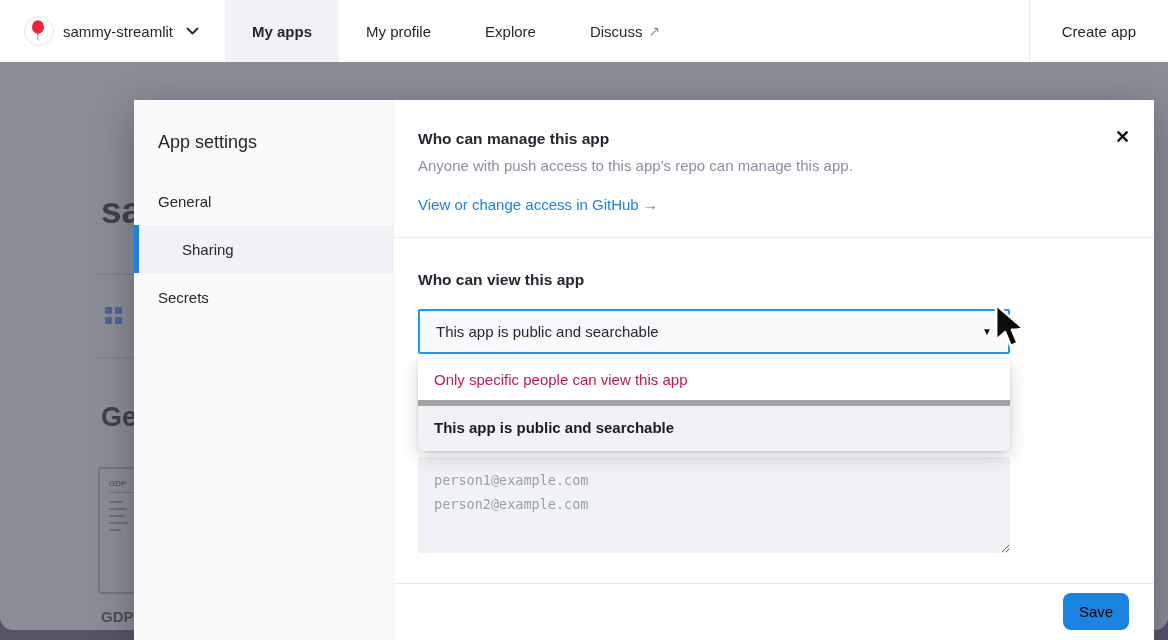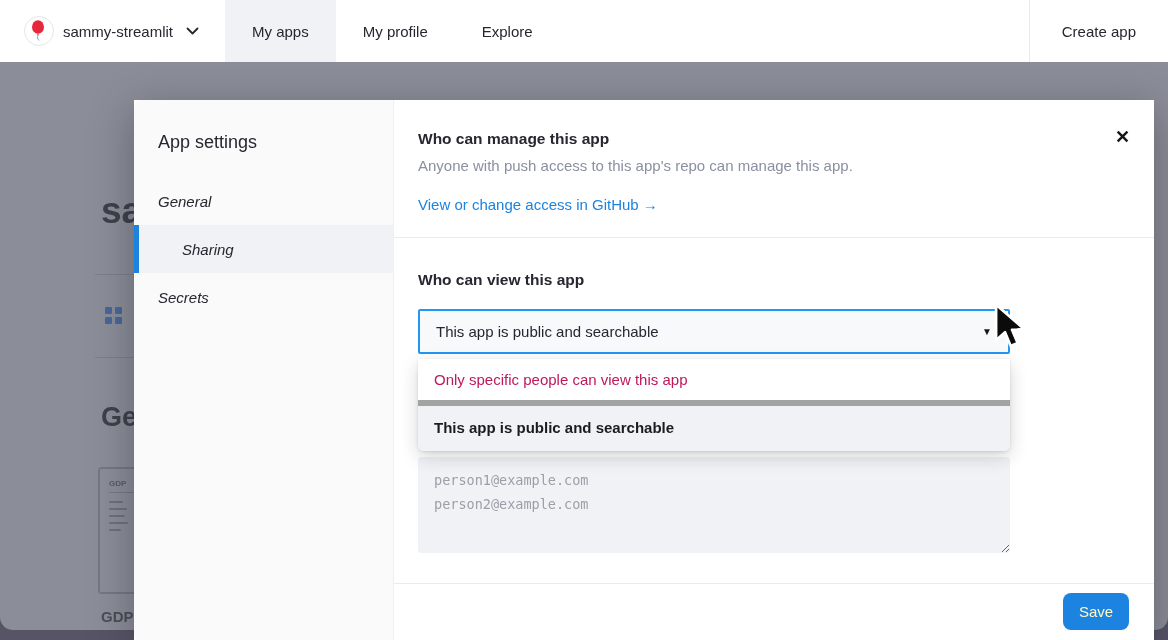--- a/index.html
+++ b/index.html
@@ -24,21 +24,21 @@
     border: 1px solid #e2e6ee; background: #fff;
     display: flex; align-items: center; justify-content: center;
   }
   .workspace-name { font-size: 15px; color: #262730; }
   .chev { margin-left: 4px; display: flex; align-items: center; }
   .nav-tabs { display: flex; align-items: stretch; margin-left: 26px; }
   .nav-tab {
     display: flex; align-items: center; padding: 0 27px;
     font-size: 15px; color: #262730; cursor: pointer; gap: 6px;
   }
-  .nav-tab.active { background: #f0f2f6; }
+  .nav-tab.active { background: #f0f2f6; font-weight: bold; }
   .nav-tab .ext { color: #8b909c; font-size: 14px; }
   .nav-right {
     margin-left: auto; display: flex; align-items: center;
     border-left: 1px solid #e6e9ef; padding: 0 32px;
     font-size: 15px; cursor: pointer; justify-content: flex-end;
   }
 
   
   .page-dim {
     position: absolute; top: 62px; left: 0; width: 1168px; height: 568px;
@@ -70,21 +70,21 @@
     box-shadow: 0 10px 40px rgba(20,20,30,0.35);
     display: flex; overflow: visible; margin-top: 20px;
   }
   .modal-sidebar {
     width: 260px; background: #fafafa; border-radius: 8px 0 0 8px;
     border-right: 1px solid #efeff2; flex: none; position: relative;
   }
   .modal-sidebar-title { font-size: 18px; font-weight: 500; color: #262730; padding: 32px 24px 24px 24px; }
   .side-item {
     height: 48px; display: flex; align-items: center; padding-left: 24px;
-    font-size: 15px; color: #262730; cursor: pointer; position: relative; font-style: italic;
+    font-size: 15px; color: #262730; cursor: pointer; position: relative;
   }
   .side-item.active { background: #f0f2f6; padding-left: 48px; }
   .side-item.active::before {
     content: ""; position: absolute; left: 0; top: 0; bottom: 0; width: 5px; background: #1c83e1;
   }
   .modal-content { flex: 1; position: relative; border-radius: 0 8px 8px 0; background: #fff; }
   .close-btn {
     position: absolute; top: 28px; right: 24px; font-size: 18px; font-weight: 700;
     color: #15161a; cursor: pointer; line-height: 1;
   }
@@ -119,21 +119,21 @@
     position: absolute; left: 24px; top: 357px; width: 592px; height: 96px;
     background: #f0f2f6; border: none; border-radius: 3px; resize: both;
     font-family: "DejaVu Sans Mono", "Liberation Mono", monospace;
     font-size: 13.5px; line-height: 1.75; color: #8b5cf6; padding: 12px 16px;
     outline: none; z-index: 2;
   }
   .email-area::placeholder { color: #9b9fa8; }
   .footer-rule { position: absolute; left: 0; right: 0; top: 483px; height: 1px; background: #e8eaee; }
   .save-btn {
     position: absolute; right: 25px; top: 493px; width: 66px; height: 37px;
-    background: #1c83e1; color: #fef9c3; font-size: 15px; font-family: inherit;
+    background: #1c83e1; color: #000000; font-size: 15px; font-family: inherit;
     border: none; border-radius: 8px; cursor: pointer;
   }
 
   
   .cursor { position: absolute; left: 991px; top: 303px; z-index: 100; pointer-events: none; }
 </style>
 </head>
 <body>
 
 <div class="page-dim">
@@ -183,20 +183,24 @@
   <div class="nav-tabs">
     <div class="nav-tab active">
       <span>My apps</span>
     </div>
     <div class="nav-tab">
       <span>My profile</span>
     </div>
     <div class="nav-tab">
       <span>Explore</span>
     </div>
+    <div class="nav-tab">
+      <span>Discuss</span>
+      <span class="ext">↗</span>
+    </div>
   </div>
   <div class="nav-right">
     <span>Create app</span>
   </div>
 </div>
 
 <div class="modal">
   <div class="modal-sidebar">
     <div class="modal-sidebar-title">App settings</div>
     <div class="side-item">

